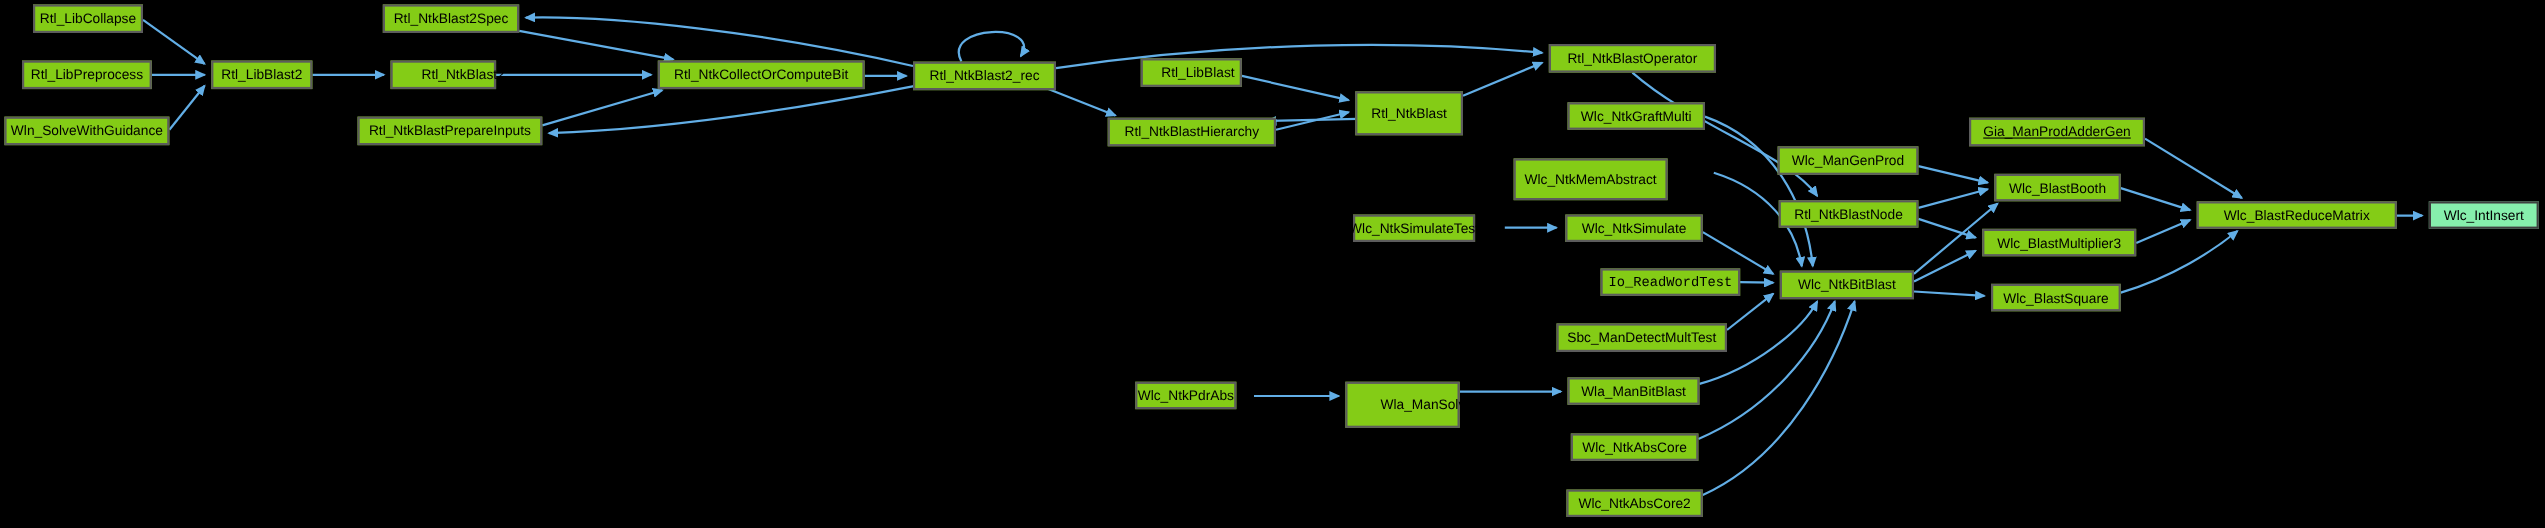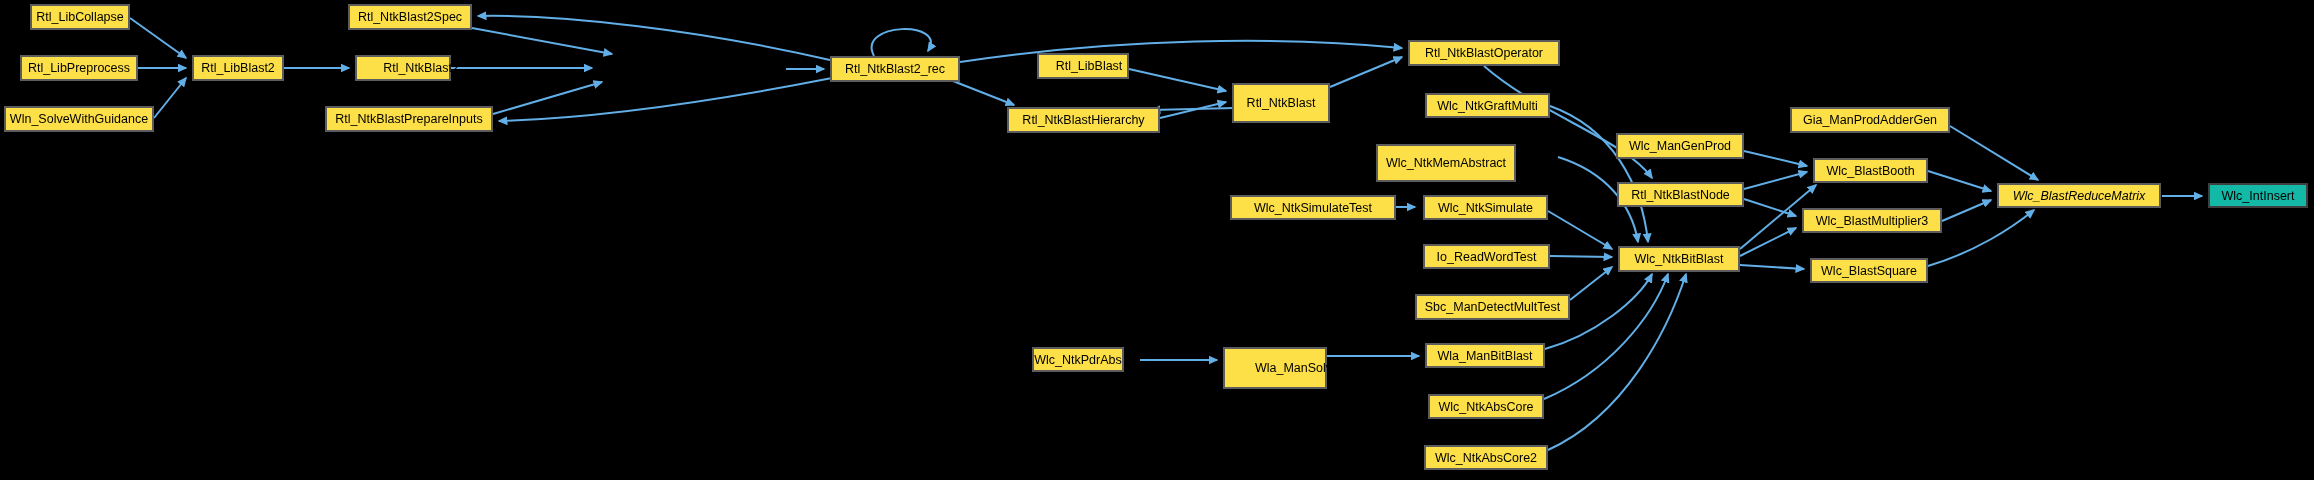--- a/index.html
+++ b/index.html
@@ -8,30 +8,30 @@
     width:2314px;height:480px;
     background:#000000;
     font-family:"Liberation Sans", sans-serif;
     overflow:hidden;
   }
   .edges{position:absolute;left:0;top:0;width:2314px;height:480px;}
   .nodes{position:absolute;left:0;top:0;width:2314px;height:480px;}
   .node{
     position:absolute;
     box-sizing:border-box;
-    background:#fde047;
+    background:#84cc16;
     border:2px solid #5c5c5c;
     color:#000000;
     font-size:12.5px;
     display:flex;align-items:center;justify-content:center;
     white-space:nowrap;
     cursor:pointer;
   }
   .node.current{
-    background:#14b8a6;
+    background:#86efac;
     border-color:#3f3f3f;
     cursor:default;
   }
   .edge{fill:none;stroke-width:2px;}
 </style>
 </head>
 <body>
 
 <div class="canvas" style="background: rgb(0, 0, 0);">
   <svg class="edges" xmlns="http://www.w3.org/2000/svg">
@@ -84,39 +84,40 @@
       </g>
   </svg>
   <div class="nodes">
       <div class="node" style="left: 30px; top: 4px; width: 100px; height: 26px;">Rtl_LibCollapse</div>
       <div class="node" style="left: 20px; top: 55px; width: 118px; height: 26px;">Rtl_LibPreprocess</div>
       <div class="node" style="left: 4px; top: 106px; width: 150px; height: 26px;">Wln_SolveWithGuidance</div>
       <div class="node" style="left: 192px; top: 55px; width: 92px; height: 26px;">Rtl_LibBlast2</div>
       <div class="node" style="left: 348px; top: 4px; width: 124px; height: 26px;">Rtl_NtkBlast2Spec</div>
       <div class="node" style="left: 355px; top: 55px; width: 96px; height: 26px; padding-left: 36px;">Rtl_NtkBlast2</div>
       <div class="node" style="left: 325px; top: 106px; width: 168px; height: 26px;">Rtl_NtkBlastPrepareInputs</div>
+      <div class="node" style="left: 598px; top: 55px; width: 188px; height: 26px;">Rtl_NtkCollectOrComputeBit</div>
       <div class="node" style="left: 830px; top: 56px; width: 130px; height: 26px;">Rtl_NtkBlast2_rec</div>
       <div class="node" style="left: 1037px; top: 53px; width: 92px; height: 26px; padding-left: 12px;">Rtl_LibBlast</div>
       <div class="node" style="left: 1007px; top: 107px; width: 153px; height: 26px;">Rtl_NtkBlastHierarchy</div>
       <div class="node" style="left: 1232px; top: 83px; width: 98px; height: 40px;">Rtl_NtkBlast</div>
       <div class="node" style="left: 1408px; top: 40px; width: 152px; height: 26px;">Rtl_NtkBlastOperator</div>
       <div class="node" style="left: 1425px; top: 93px; width: 125px; height: 25px;">Wlc_NtkGraftMulti</div>
       <div class="node" style="left: 1376px; top: 144px; width: 140px; height: 38px;">Wlc_NtkMemAbstract</div>
-      <div class="node" style="left: 1230px; top: 195px; width: 166px; height: 25px;">Wlc_NtkSimulateTest</div>
+      <div class="node" style="left: 1230px; top: 195px; width: 111px; height: 25px;">Wlc_NtkSimulateTest</div>
       <div class="node" style="left: 1423px; top: 195px; width: 125px; height: 25px;">Wlc_NtkSimulate</div>
-      <div class="node" style="left: 1423px; top: 244px; width: 127px; height: 25px;">Io_ReadWordTest</div>
+      <div class="node" style="left: 1455px; top: 244px; width: 127px; height: 25px; font-family: Liberation Mono, monospace;">Io_ReadWordTest</div>
       <div class="node" style="left: 1415px; top: 294px; width: 155px; height: 26px;">Sbc_ManDetectMultTest</div>
       <div class="node" style="left: 1032px; top: 347px; width: 92px; height: 25px;">Wlc_NtkPdrAbs</div>
       <div class="node" style="left: 1223px; top: 347px; width: 104px; height: 42px; padding-left: 44px;">Wla_ManSolve</div>
       <div class="node" style="left: 1425px; top: 343px; width: 120px; height: 25px;">Wla_ManBitBlast</div>
       <div class="node" style="left: 1428px; top: 394px; width: 116px; height: 25px;">Wlc_NtkAbsCore</div>
       <div class="node" style="left: 1424px; top: 445px; width: 124px; height: 25px;">Wlc_NtkAbsCore2</div>
       <div class="node" style="left: 1616px; top: 133px; width: 128px; height: 26px;">Wlc_ManGenProd</div>
       <div class="node" style="left: 1617px; top: 182px; width: 127px; height: 25px;">Rtl_NtkBlastNode</div>
       <div class="node" style="left: 1618px; top: 246px; width: 122px; height: 26px;">Wlc_NtkBitBlast</div>
-      <div class="node" style="left: 1790px; top: 107px; width: 160px; height: 26px;">Gia_ManProdAdderGen</div>
+      <div class="node" style="left: 1790px; top: 107px; width: 160px; height: 26px; text-decoration: underline;">Gia_ManProdAdderGen</div>
       <div class="node" style="left: 1813px; top: 158px; width: 115px; height: 25px;">Wlc_BlastBooth</div>
       <div class="node" style="left: 1802px; top: 208px; width: 140px; height: 25px;">Wlc_BlastMultiplier3</div>
       <div class="node" style="left: 1810px; top: 258px; width: 118px; height: 25px;">Wlc_BlastSquare</div>
-      <div class="node" style="left: 1997px; top: 183px; width: 164px; height: 25px; font-style: italic;">Wlc_BlastReduceMatrix</div>
+      <div class="node" style="left: 1997px; top: 183px; width: 182px; height: 25px;">Wlc_BlastReduceMatrix</div>
       <div class="node current" style="left: 2208px; top: 183px; width: 100px; height: 25px;">Wlc_IntInsert</div>
     </div>
 </div>
 
 </body></html>

